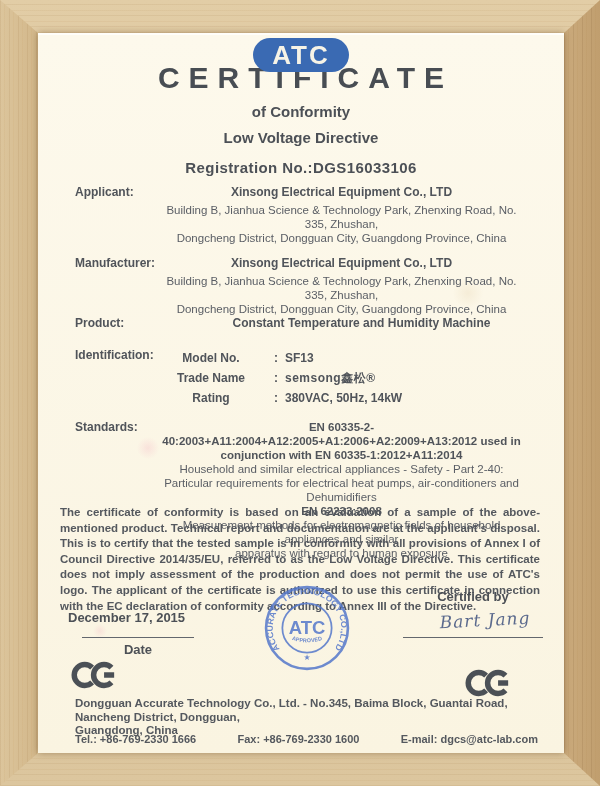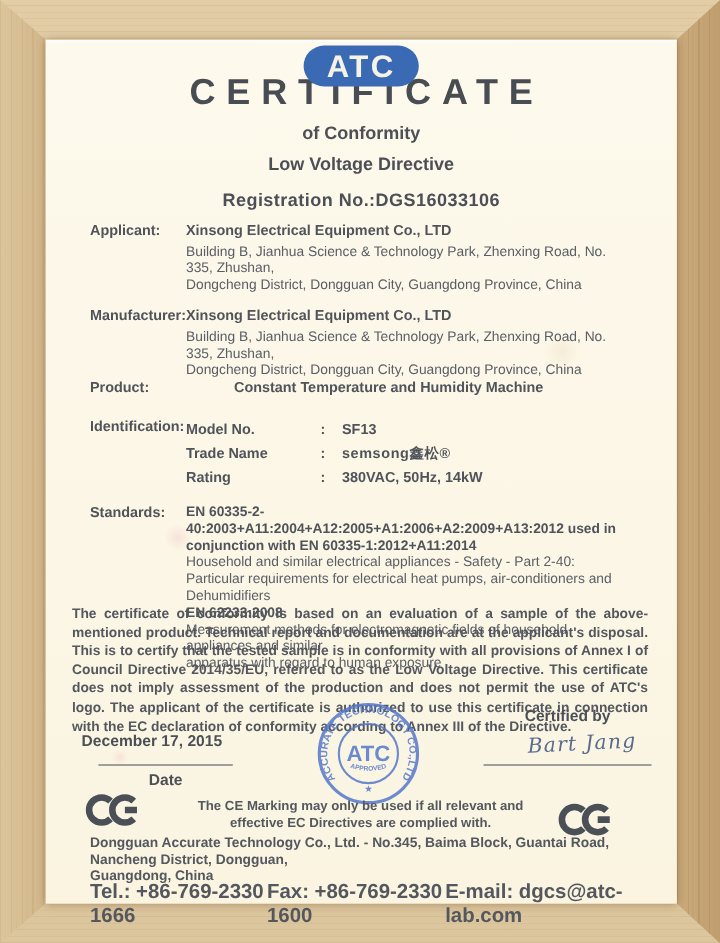--- a/index.html
+++ b/index.html
@@ -52,21 +52,21 @@
     text-align:center;font-size:30px;line-height:32px;font-weight:bold;
     letter-spacing:9px;padding-left:9px;color:#484d53;
   }
   .cert-subtitle{margin-top:9px;text-align:center;font-size:15px;line-height:18px;font-weight:bold;color:#4c5056;}
   .directive{margin-top:7px;text-align:center;font-size:15px;line-height:19px;font-weight:bold;color:#4c5056;}
   .registration{margin-top:12px;text-align:center;font-size:15px;line-height:18px;font-weight:bold;letter-spacing:.4px;color:#4c5056;}
   
   .fields{margin-top:8px;}
   .frow{display:flex;padding:0 36px 0 37px;}
   .frow .rlabel{width:80px;flex:none;font-size:12px;font-weight:bold;line-height:15px;color:#50545a;}
-  .frow .rvalue{flex:1;font-size:11.5px;line-height:14px;color:#5a5e65;}
+  .frow .rvalue{flex:1;font-size:11.5px;line-height:14px;color:#5a5e65;text-align:center;}
   .company{font-size:12px;font-weight:bold;line-height:15px;margin-bottom:3px;color:#50545a;}
   .mb11{margin-bottom:11px;} .mb13{} .mb14{margin-bottom:14px;gap:40px;}
   .idrow{display:flex;line-height:20px;}
   .idrow .idname{width:112px;flex:none;font-size:12px;font-weight:bold;color:#50545a;}
   .idrow .idsep{width:18px;flex:none;font-size:12px;font-weight:bold;color:#50545a;}
   .idrow .idval{font-size:12px;font-weight:bold;color:#50545a;}
   .tradename{font-size:13.5px;font-weight:bold;letter-spacing:.5px;color:#68778c;}
   .std-line{font-size:11.5px;line-height:14px;color:#5a5e65;}
   .std-line.b{font-weight:bold;color:#50545a;}
   
@@ -84,21 +84,21 @@
   .sig-line{position:absolute;top:604px;left:365px;width:140px;border-top:1.5px solid #63676d;}
   .date-value{position:absolute;top:577px;left:30px;width:140px;text-align:left;font-size:13px;font-weight:bold;color:#4c5056;}
   .date-line{position:absolute;top:604px;left:44px;width:112px;border-top:1.5px solid #63676d;}
   .date-label{position:absolute;top:609px;left:44px;width:112px;text-align:center;font-size:13px;font-weight:bold;color:#4c5056;}
   .stamp{position:absolute;left:225px;top:551px;width:88px;height:88px;opacity:.85;}
   .ce-note{position:absolute;top:633px;left:115px;width:295px;text-align:center;font-size:11px;line-height:13.5px;font-weight:bold;color:#54585e;}
   .ce-mark{position:absolute;color:#4b5056;}
   .ce-mark.leftce{left:33px;top:623px;}
   .ce-mark.rightce{left:427px;top:631px;}
   .footer-address{position:absolute;top:664px;left:37px;right:18px;font-size:11.5px;line-height:13.5px;font-weight:bold;color:#54585e;}
-  .contacts{position:absolute;top:700px;left:37px;width:463px;display:flex;justify-content:space-between;font-size:17px;font-weight:bold;color:#54585e;}
+  .contacts{position:absolute;top:700px;left:37px;width:463px;display:flex;justify-content:space-between;font-size:11px;font-weight:bold;color:#54585e;}
 </style>
 </head>
 <body>
 
 <div class="frame">
   <div class="frame-side left"></div>
   <div class="frame-side right"></div>
 
   <div class="paper">
 
@@ -205,24 +205,20 @@
       <path d="M 26.2 7.8 A 13 13 0 1 0 26.2 26.2" fill="none" stroke="#4b5056" stroke-width="6.8"></path>
       <path d="M 50.2 7.8 A 13 13 0 1 0 50.2 26.2" fill="none" stroke="#4b5056" stroke-width="6.8"></path>
       <path d="M 41 17 H 53.5" stroke="#4b5056" stroke-width="6.8"></path>
     </svg>
     <svg class="ce-mark rightce" width="50" height="38" viewBox="0 0 62 34">
       <path d="M 26.2 7.8 A 13 13 0 1 0 26.2 26.2" fill="none" stroke="#4b5056" stroke-width="6.8"></path>
       <path d="M 50.2 7.8 A 13 13 0 1 0 50.2 26.2" fill="none" stroke="#4b5056" stroke-width="6.8"></path>
       <path d="M 41 17 H 53.5" stroke="#4b5056" stroke-width="6.8"></path>
     </svg>
 
-    <div class="ce-note">
-      <div>The CE Marking may only be used if all relevant and</div>
-      <div>effective EC Directives are complied with.</div>
-    </div>
 
     <div class="footer-address">
       <div>Dongguan Accurate Technology Co., Ltd. - No.345, Baima Block, Guantai Road, Nancheng District, Dongguan,</div>
       <div>Guangdong, China</div>
     </div>
     <div class="contacts">
       <span>Tel.: +86-769-2330 1666</span>
       <span>Fax: +86-769-2330 1600</span>
       <span>E-mail: dgcs@atc-lab.com</span>
     </div>

